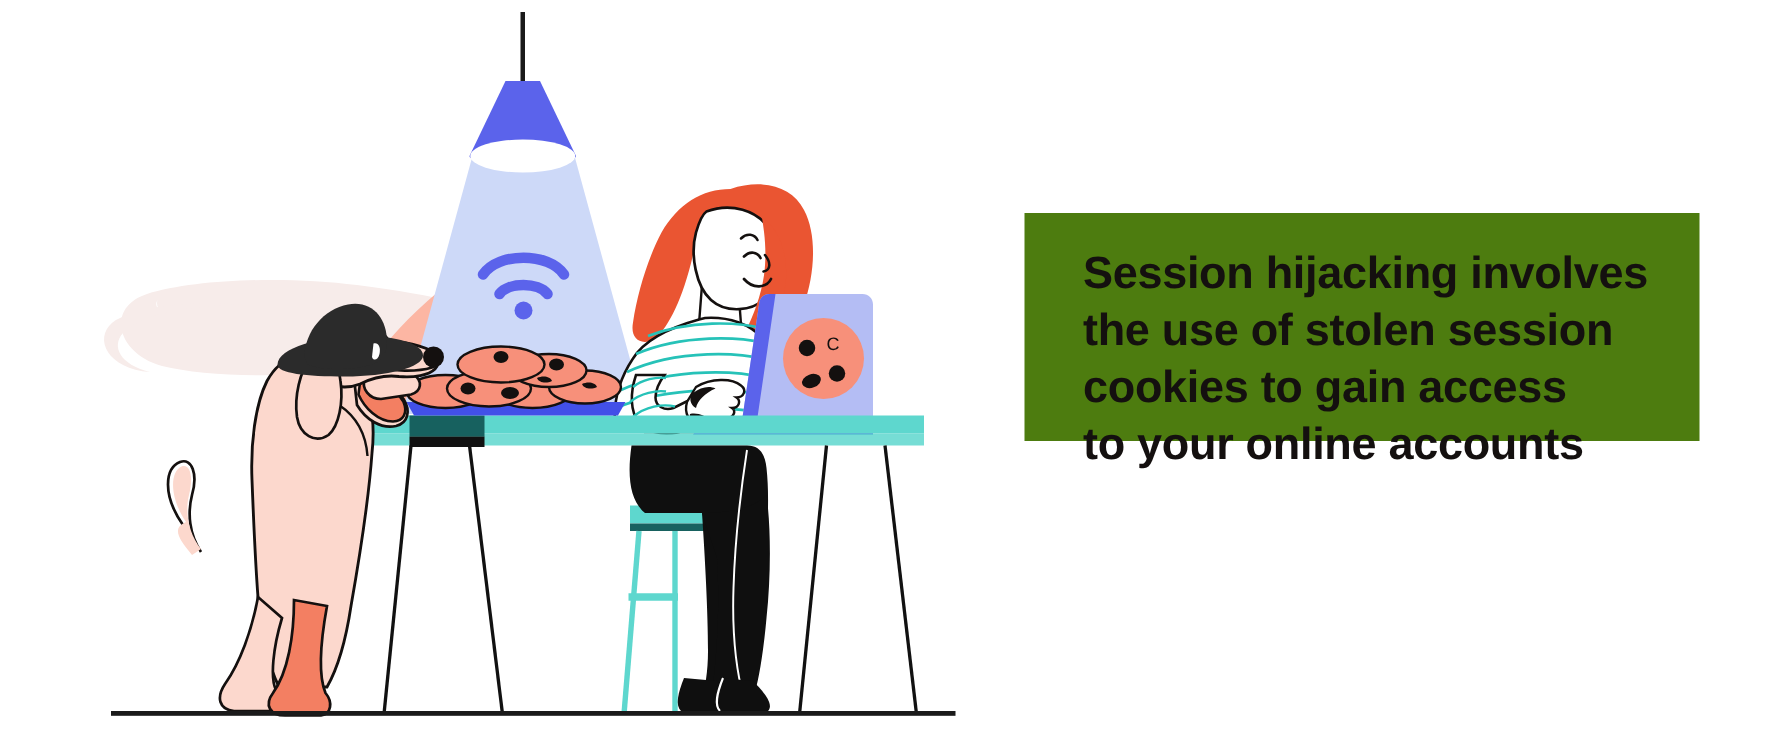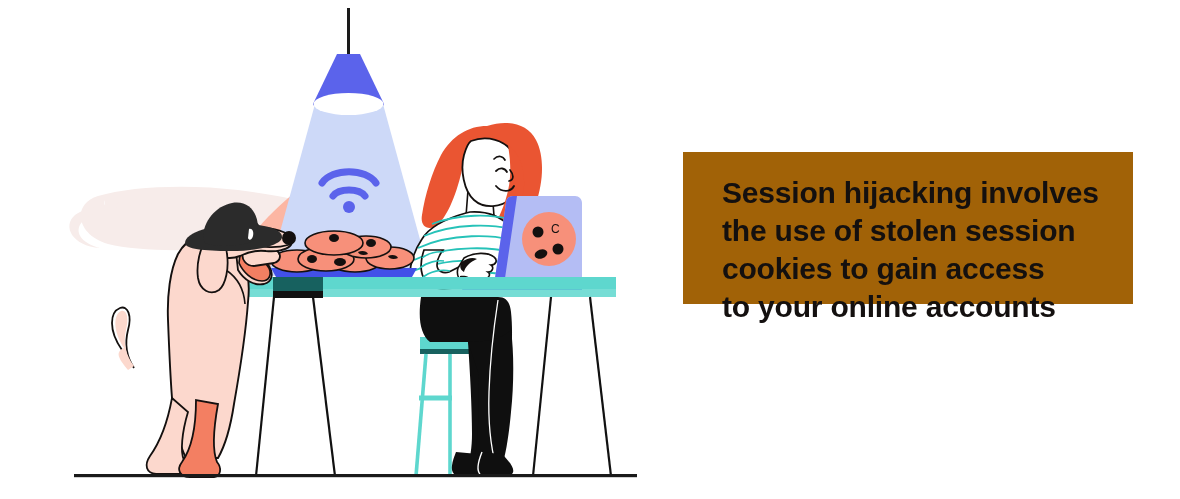--- a/index.html
+++ b/index.html
@@ -22,24 +22,24 @@
   #illustration {
     position: absolute;
     left: 0;
     top: 0;
     width: 680px;
     height: 499px;
   }
   #callout-panel {
     position: absolute;
     left: 683px;
-    top: 152px;
+    top: 142px;
     width: 450px;
     height: 152px;
-    background: #a16207;
+    background: #4d7c0f;
     box-sizing: border-box;
   }
   #callout-text {
     position: absolute;
     left: 39px;
     top: 22px;
     width: 390px;
     font-family: "Liberation Sans", sans-serif;
     font-size: 30px;
     font-weight: 700;

